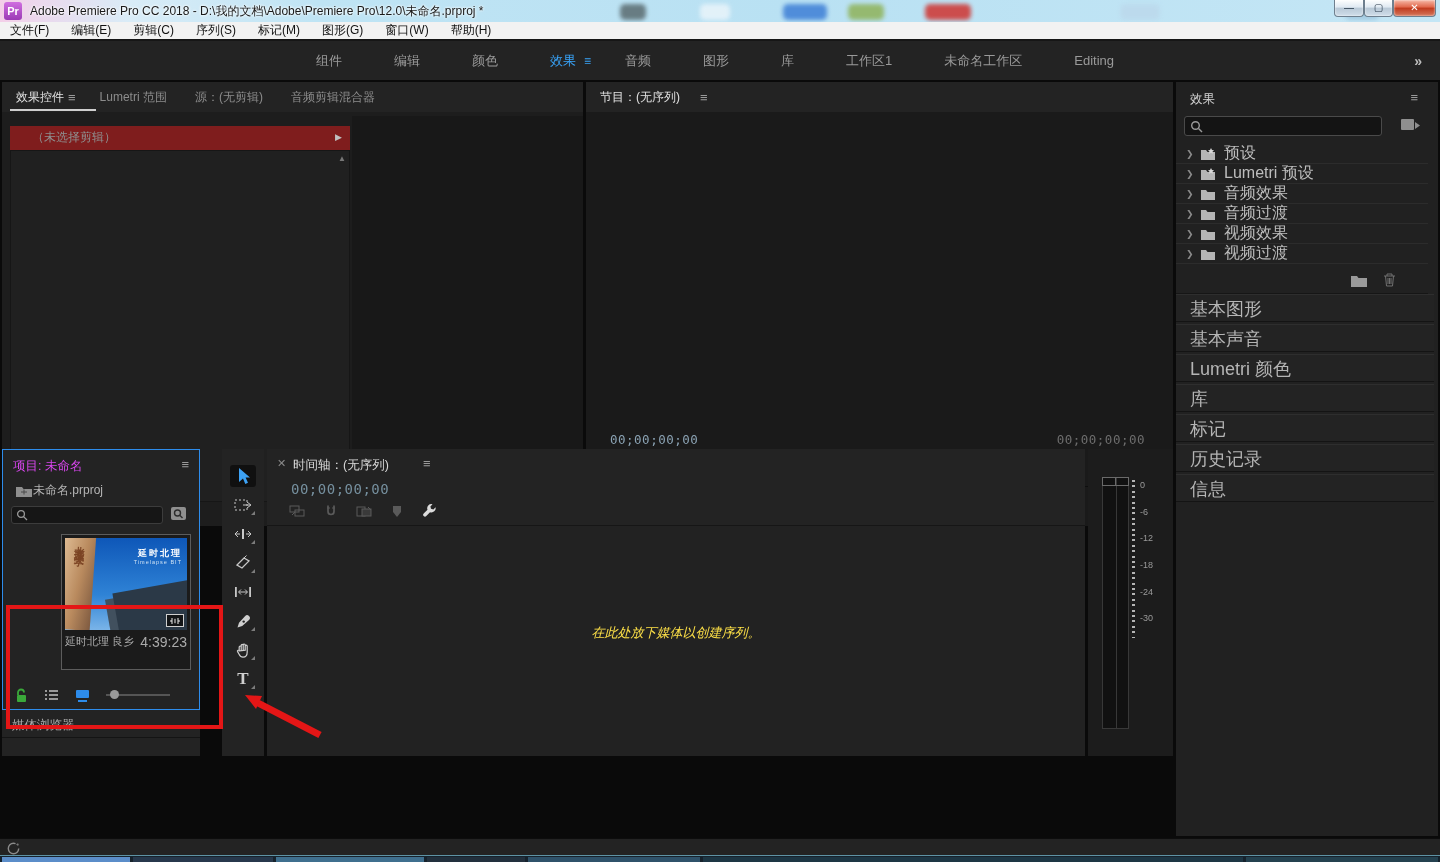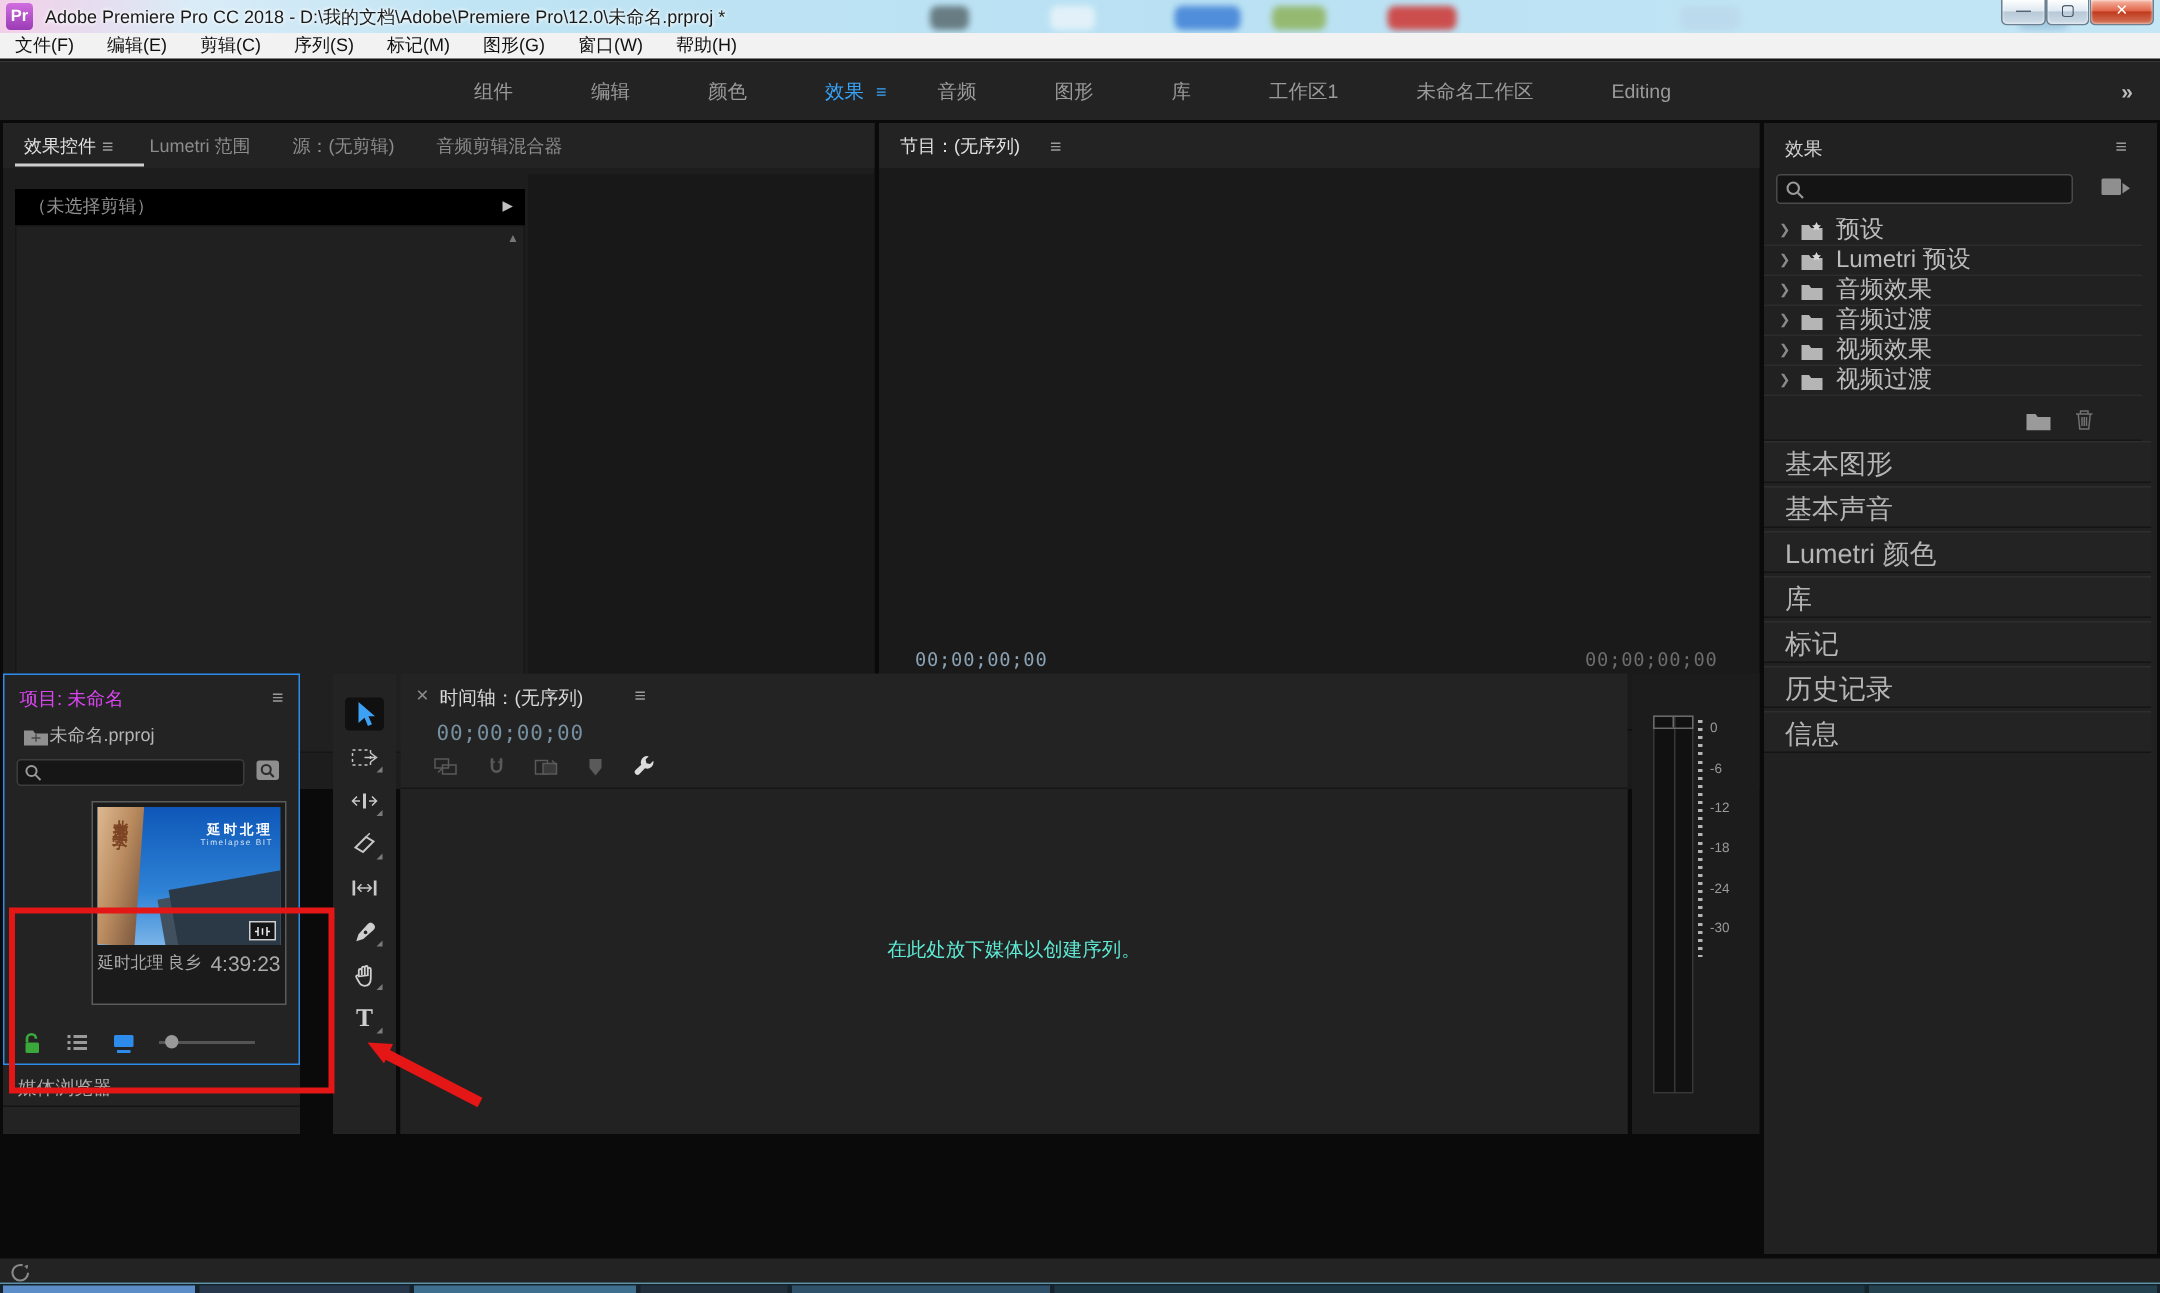--- a/index.html
+++ b/index.html
@@ -40,22 +40,22 @@
   .tabbar { position:absolute; left:0; top:0; right:0; height:30px; background:#232323;
     display:flex; align-items:center; }
   .tab { font-size:12px; color:#8c8c8c; margin:0 14px; white-space:nowrap; position:relative; }
   .tab.active { color:#e2e2e2; }
   .hamb { color:#9a9a9a; font-size:13px; margin-left:6px; }
   .tc { font-family:"DejaVu Sans Mono",monospace; font-size:12.5px; letter-spacing:.5px; }
 
   
   #panel-ec { left:2px; top:82px; width:581px; height:444px; }
   #ec-underline { left:8px; top:27px; width:86px; height:2px; background:#cfcfcf; }
-  #ec-empty { left:8px; top:44px; width:340px; height:29px; background:#000000; color:#8f8f8f;
-    font-size:12px; line-height:22px; padding-left:9px; }
+  #ec-empty { left:8px; top:44px; width:340px; height:29px; background:#7f1d1d; color:#8f8f8f;
+    font-size:12px; line-height:22px; padding-left:22px; }
   #ec-empty .arrow { position:absolute; right:8px; top:0; color:#c0c0c0; font-size:9px; }
   #ec-list { left:8px; top:68px; width:340px; height:352px; background:#202020; border:1px solid #161616; }
   #ec-scrollup { position:absolute; right:3px; top:3px; color:#777; font-size:8px; }
   #ec-right { left:350px; top:34px; width:231px; height:386px; background:#181818; }
   #ec-tc { left:10px; top:424px; color:#6e6e6e; }
   .ec-ico { position:absolute; top:420px; color:#7d7d7d; }
 
   
   #panel-program { left:586px; top:82px; width:587px; height:444px; background:#1a1a1a; }
   #pm-tc-l { left:24px; top:350px; color:#8ba3b4; }
@@ -126,21 +126,21 @@
   #tool-type-t { font-family:"Liberation Serif","DejaVu Serif",serif; font-size:17px; color:#cfcfcf; font-weight:bold; }
 
   
   #panel-timeline { left:267px; top:449px; width:818px; height:307px; background:#232323; }
   #tl-close { left:10px; top:8px; color:#8a8a8a; font-size:11px; }
   #tl-tab { left:26px; top:8px; color:#d8d8d8; font-size:12.5px; }
   #tl-hamb { left:150px; top:7px; }
   #tl-tc { left:24px; top:32px; color:#76909f; font-size:14px; }
   #tl-icons { left:22px; top:54px; display:flex; gap:18px; align-items:center; }
   #tl-body { left:0; top:76px; width:818px; height:231px; background:#222; border-top:1px solid #161616; }
-  #tl-drop { width:100%; text-align:center; margin-top:98px; color:#5eead4; font-size:13px; }
+  #tl-drop { width:100%; text-align:center; margin-top:98px; color:#fde047; font-size:13px;font-style:italic; }
 
   
   #panel-meter { left:1088px; top:449px; width:85px; height:307px; background:#1c1c1c; }
   #meter-bars { left:14px; top:28px; width:27px; height:252px; background:#111; border:1px solid #383838; }
   #meter-mid { left:13px; top:0; width:1px; height:100%; background:#383838; position:absolute; }
   #meter-caps { left:14px; top:28px; width:27px; height:9px; border:1px solid #6a6a6a; }
   #meter-caps div { position:absolute; left:12px; top:0; width:1px; height:100%; background:#6a6a6a; }
   #meter-ticks { left:44px; top:31px; width:3px; height:158px;
     background:repeating-linear-gradient(180deg,#b5b5b5 0 2px,transparent 2px 5.4px); }
   .mlabel { position:absolute; left:52px; color:#9a9a9a; font-size:9px; }

